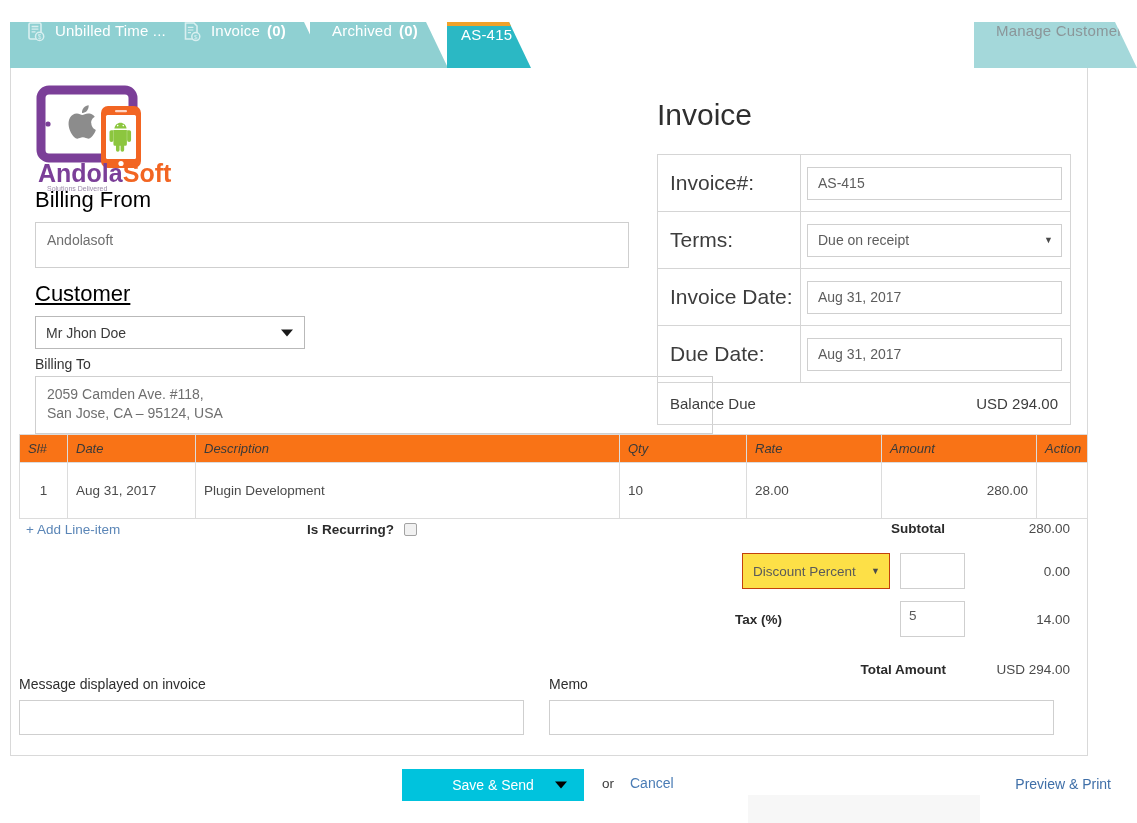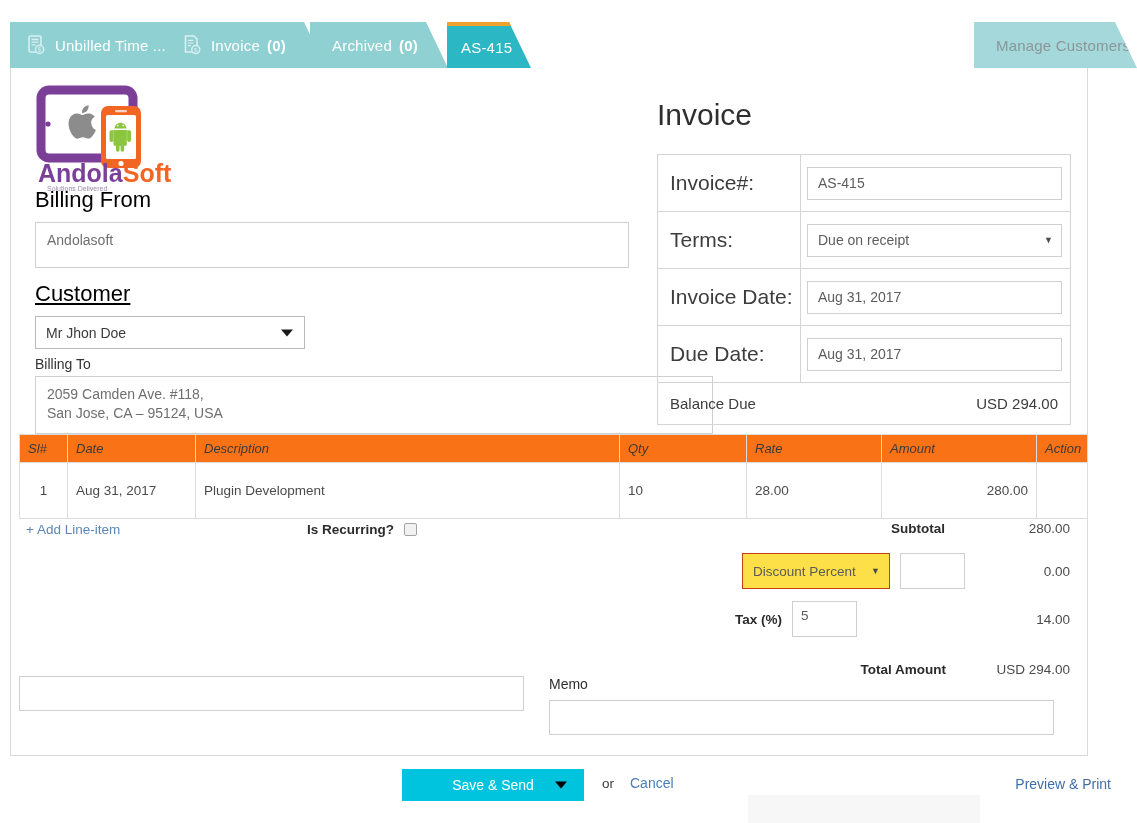--- a/index.html
+++ b/index.html
@@ -13,21 +13,21 @@
   .page { position: relative; width: 1137px; height: 823px; background: #fff; }
 
   
   .tabbar {
     position: absolute; left: 0; top: 22px;
     width: 1137px; height: 46px;
   }
   .tab {
     position: absolute; top: 0; height: 46px;
     background: #8fd0d2;
-    display: flex; align-items: center;
+    display: flex; align-items: flex-start;
     padding: 0 30px 0 18px;
     color: #ffffff;
     font-size: 15px;
     letter-spacing: .2px;
     white-space: nowrap;
     clip-path: polygon(0 0, calc(100% - 22px) 0, 100% 100%, 0 100%);
     cursor: pointer;
   }
   .tab .tlabel { margin-right: 7px; }
   .tab .tcount { font-weight: bold; font-size: 15px; }
@@ -412,38 +412,39 @@
               <span class="sel-arrow">▼</span>
             </div>
             <div class="small-input">
               <span></span>
             </div>
           </div>
           <span class="tot-amt">0.00</span>
         </div>
 
         <div class="tot-row r3">
-          <div style="width:230px; display:flex; justify-content:flex-start; align-items:center;">
+          <div style="width:230px; display:flex; justify-content:space-between; align-items:center;">
             <span class="tot-lbl">Tax (%)</span>
             <div class="small-input">
               <span>5</span>
             </div>
           </div>
           <span class="tot-amt">14.00</span>
         </div>
 
         <div class="tot-row r4">
           <span class="tot-lbl">Total Amount</span>
           <span class="tot-amt">USD 294.00</span>
         </div>
       </div>
     </div>
 
     <div class="notes">
       <div class="note-col-a">
+        <div class="note-lbl">Message displayed on invoice</div>
         <div class="note-box">
           <span></span>
         </div>
       </div>
       <div class="note-col-b">
         <div class="note-lbl">Memo</div>
         <div class="note-box">
           <span></span>
         </div>
       </div>

